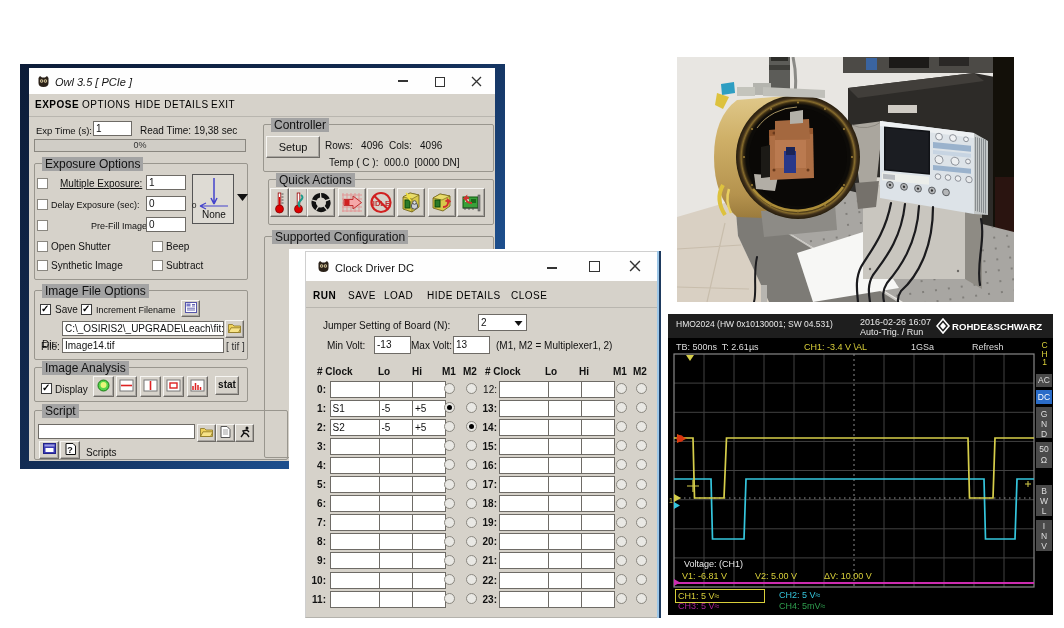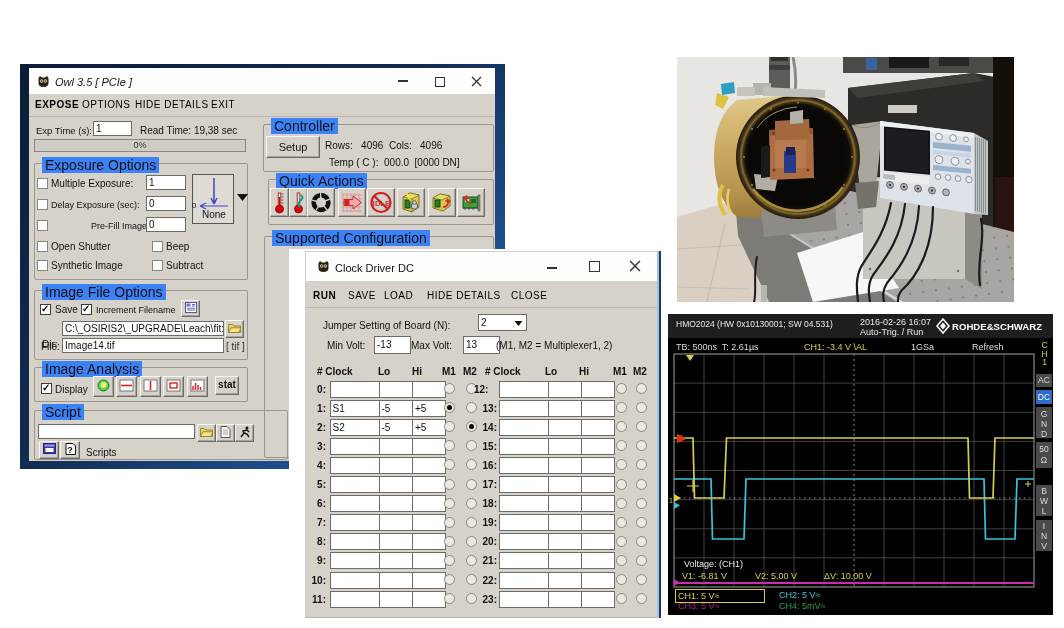--- a/index.html
+++ b/index.html
@@ -1,20 +1,20 @@
 <!DOCTYPE html>
 <html><head>
 <meta charset="utf-8">
 <style>
   html,body{margin:0;padding:0;}
   body{width:1064px;height:628px;background:#ffffff;position:relative;overflow:hidden;
        font-family:"Liberation Sans", sans-serif;}
   .abs{position:absolute;}
   .gb{position:absolute;border:1px solid #99968e;border-radius:2px;}
-  .gb .lb{position:absolute;top:-7px;left:7px;background:#3b82f6;padding:0 3px;font-size:14px;color:#111;white-space:nowrap;}
+  .gb .lb{position:absolute;top:-7px;left:7px;background:#a3a3a3;padding:0 3px;font-size:12px;color:#111;white-space:nowrap;}
   .tf{position:absolute;background:#fff;border:1px solid #6e6b66;font-size:10px;color:#111;
       line-height:13px;padding:0 2px;white-space:nowrap;overflow:hidden;}
   .cb{position:absolute;width:9px;height:9px;background:#fff;border:1px solid #8a8780;}
   .cb.chk{border:1px solid #3a3a3a;}
   .cb.chk:after{content:"\2713";position:absolute;left:0px;top:-1px;color:#000;font-size:10px;font-weight:bold;line-height:10px;}
   .lbl{position:absolute;font-size:10px;color:#111;white-space:nowrap;}
   .btn{position:absolute;background:#d6d2ca;border:1px solid #6e6b66;
       border-top-color:#f6f5f2;border-left-color:#f6f5f2;
       box-shadow:inset -1px -1px 0 #a8a5a0;
       font-size:11px;color:#111;text-align:center;}
@@ -52,21 +52,21 @@
   <div class="lbl" style="left:7px;top:57px;font-size:9.5px;">Exp Time (s):</div>
   <div class="tf" style="left:64px;top:53px;width:33px;height:13px;">1</div>
   <div class="lbl" style="left:111px;top:57px;">Read Time: 19,38 sec</div>
   <div class="abs" style="left:5px;top:71px;width:210px;height:11px;background:#d0cdc6;border:1px solid #8a8780;
        font-size:9px;text-align:center;line-height:11px;color:#333;">0%</div>
 
   <div class="gb" style="left:5px;top:95px;width:212px;height:115px;">
       <div class="lb">Exposure Options</div>
     </div>
   <div class="cb" style="left:8px;top:110px;"></div>
-  <div class="lbl" style="left:22px;top:110px;">Multiple Exposure:</div>
+  <div class="lbl" style="left:31px;top:110px;text-decoration:underline;">Multiple Exposure:</div>
   <div class="tf" style="left:117px;top:107px;width:34px;height:13px;">1</div>
   <div class="cb" style="left:8px;top:131px;"></div>
   <div class="lbl" style="left:22px;top:132px;font-size:9px;">Delay Exposure (sec):</div>
   <div class="tf" style="left:117px;top:128px;width:34px;height:13px;">0</div>
   <div class="cb" style="left:8px;top:152px;"></div>
   <div class="lbl" style="left:22px;top:153px;font-size:9px;margin-left:40px;">Pre-Fill Image Buffer:</div>
   <div class="tf" style="left:117px;top:149px;width:34px;height:13px;">0</div>
 
   <div class="abs" style="left:163px;top:106px;width:40px;height:48px;background:#dedbd4;border:1px solid #555;"></div>
   <svg class="abs" style="left:163px;top:106px" width="40" height="48" viewBox="0 0 40 48">
@@ -291,42 +291,42 @@
   <div class="abs" style="left:0;top:55px;width:351px;height:1px;background:#b9b6af;"></div>
 
   <div class="lbl" style="left:17px;top:68px;">Jumper Setting of Board (N):</div>
   <div class="tf" style="left:172px;top:62px;width:43px;height:15px;line-height:15px;">2
      <svg style="position:absolute;right:3px;top:5px" width="9" height="7" viewBox="0 0 9 7">
         <path d="M0.5 1 L8.5 1 L4.5 6 Z" fill="#111"></path>
       </svg></div>
   <div class="lbl" style="left:21px;top:88px;">Min Volt:</div>
   <div class="tf" style="left:68px;top:84px;width:31px;height:16px;line-height:16px;">-13</div>
   <div class="lbl" style="left:105px;top:88px;">Max Volt:</div>
-  <div class="tf" style="left:157px;top:84px;width:31px;height:16px;line-height:16px;">13</div>
+  <div class="tf" style="left:147px;top:84px;width:31px;height:16px;line-height:16px;">13</div>
   <div class="lbl" style="left:190px;top:88px;">(M1, M2 = Multiplexer1, 2)</div>
 
   <div class="lbl" style="left:11px;top:114px;font-weight:bold;"># Clock</div>
   <div class="lbl" style="left:72px;top:114px;font-weight:bold;">Lo</div>
   <div class="lbl" style="left:106px;top:114px;font-weight:bold;">Hi</div>
   <div class="lbl" style="left:136px;top:114px;font-weight:bold;">M1</div>
   <div class="lbl" style="left:157px;top:114px;font-weight:bold;">M2</div>
   <div class="lbl" style="left:179px;top:114px;font-weight:bold;"># Clock</div>
   <div class="lbl" style="left:239px;top:114px;font-weight:bold;">Lo</div>
   <div class="lbl" style="left:273px;top:114px;font-weight:bold;">Hi</div>
   <div class="lbl" style="left:307px;top:114px;font-weight:bold;">M1</div>
   <div class="lbl" style="left:327px;top:114px;font-weight:bold;">M2</div>
 
   <div id="rows">
       <div class="lbl" style="left:0px;top:131.5px;width:20px;text-align:right;font-weight:bold;">0:</div>
       <div class="tf" style="left:23.5px;top:128.5px;width:44px;height:15px;line-height:15px;"></div>
       <div class="tf" style="left:72.5px;top:128.5px;width:28px;height:15px;line-height:15px;"></div>
       <div class="tf" style="left:106px;top:128.5px;width:28px;height:15px;line-height:15px;"></div>
       <div class="abs" style="left:138.3px;top:131.0px;width:9px;height:9px;border:1px solid #8a8780;border-radius:50%;background:#e9e8e4;"></div>
       <div class="abs" style="left:159.7px;top:131.0px;width:9px;height:9px;border:1px solid #8a8780;border-radius:50%;background:#e9e8e4;"></div>
-      <div class="lbl" style="left:168px;top:131.5px;width:23px;font-weight:bold;">12:</div>
+      <div class="lbl" style="left:168px;top:131.5px;width:23px;text-align:right;font-weight:normal;">12:</div>
       <div class="tf" style="left:192.7px;top:128.5px;width:44px;height:15px;line-height:15px;"></div>
       <div class="tf" style="left:241.5px;top:128.5px;width:28px;height:15px;line-height:15px;"></div>
       <div class="tf" style="left:274.5px;top:128.5px;width:28px;height:15px;line-height:15px;"></div>
       <div class="abs" style="left:309.9px;top:131.0px;width:9px;height:9px;border:1px solid #8a8780;border-radius:50%;background:#e9e8e4;"></div>
       <div class="abs" style="left:330.1px;top:131.0px;width:9px;height:9px;border:1px solid #8a8780;border-radius:50%;background:#e9e8e4;"></div>
 <div class="lbl" style="left:0px;top:150.6px;width:20px;text-align:right;font-weight:bold;">1:</div>
       <div class="tf" style="left:23.5px;top:147.6px;width:44px;height:15px;line-height:15px;">S1</div>
       <div class="tf" style="left:72.5px;top:147.6px;width:28px;height:15px;line-height:15px;">-5</div>
       <div class="tf" style="left:106px;top:147.6px;width:28px;height:15px;line-height:15px;">+5</div>
       <div class="abs" style="left:138.3px;top:150.1px;width:9px;height:9px;border:1px solid #8a8780;border-radius:50%;background:#e9e8e4;">

